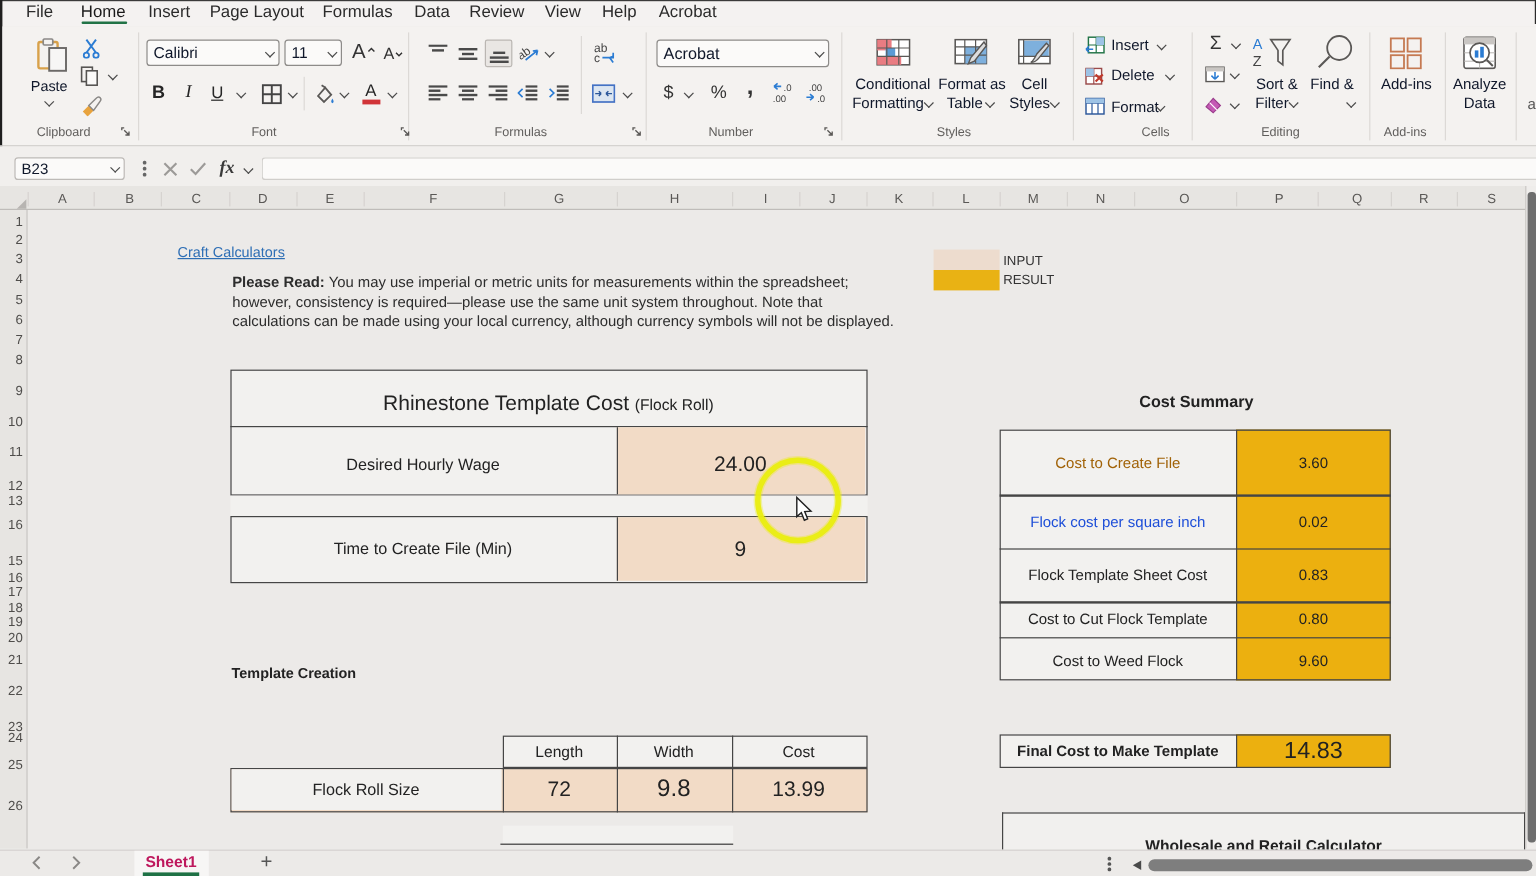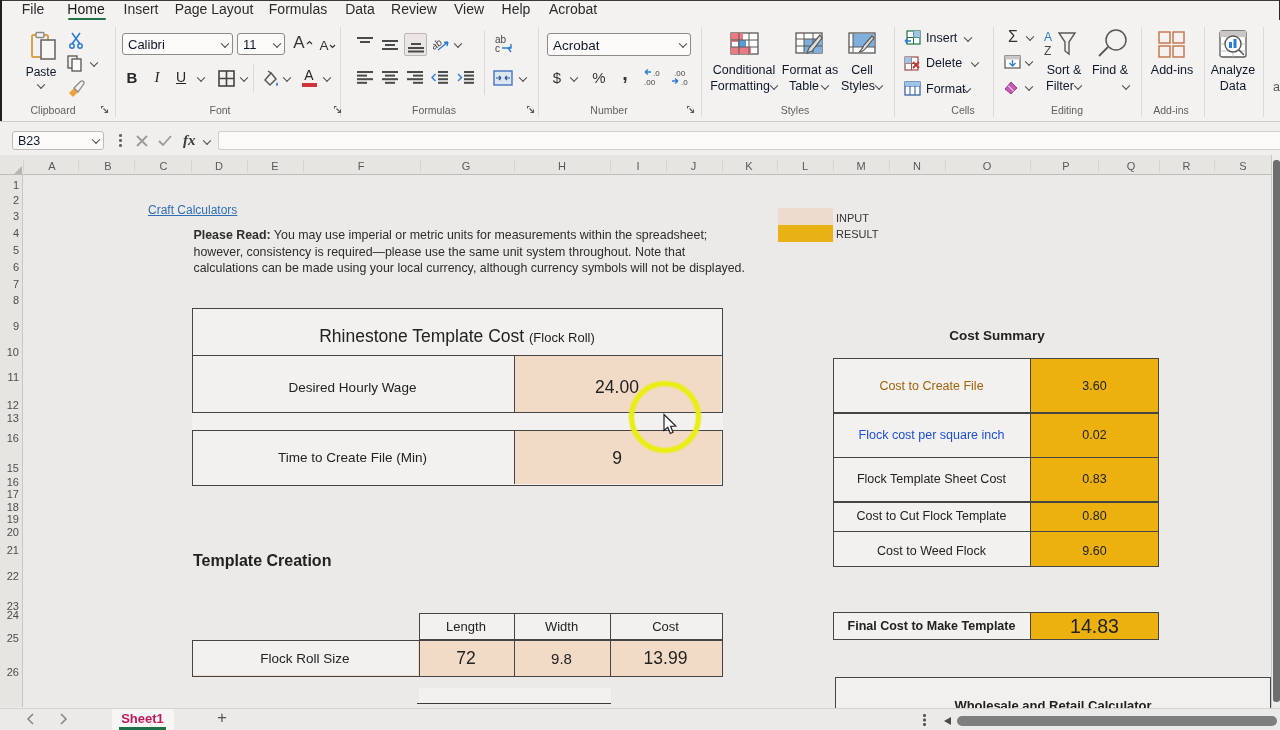--- a/index.html
+++ b/index.html
@@ -432,37 +432,37 @@
   <div class="abs ctr" style="left:617px;top:457.5px;font-size:17.5px;color:#222;">9</div>
 
   <svg class="abs" style="left:622px;top:374px;" width="86" height="86" viewBox="0 0 86 86">
     <circle cx="43" cy="43" r="33.5" fill="none" stroke="#EAEE10" stroke-width="7" opacity="0.35"></circle>
     <circle cx="43" cy="43" r="33.5" fill="none" stroke="#E9ED10" stroke-width="4.6" opacity="0.95"></circle>
   </svg>
   <svg class="abs" style="left:661px;top:412px;" width="20" height="26" viewBox="0 0 20 26">
     <path d="M3 2.5 L3 18.5 L6.8 15.3 L9.3 21.5 L12 20.3 L9.6 14.3 L14.8 14 Z" fill="#fff" stroke="#222" stroke-width="1.2"></path>
   </svg>
 
-  <div class="abs cty" style="left:193px;top:561px;font-size:16px;font-weight:bold;color:#222;">Template Creation</div>
+  <div class="abs cty" style="left:193px;top:561px;font-size:12px;font-weight:bold;color:#222;">Template Creation</div>
 
   <div class="abs" style="left:418.5px;top:612.5px;width:304px;height:27px;background:#F2F1EF;border:1.4px solid #454545;"></div>
   <div class="abs" style="left:514px;top:612.5px;width:1.4px;height:27px;background:#454545;"></div>
   <div class="abs" style="left:609.5px;top:612.5px;width:1.4px;height:27px;background:#454545;"></div>
   <div class="abs ctr" style="left:466px;top:626px;font-size:13px;color:#222;">Length</div>
   <div class="abs ctr" style="left:561.5px;top:626px;font-size:13px;color:#222;">Width</div>
   <div class="abs ctr" style="left:665.5px;top:626px;font-size:13px;color:#222;">Cost</div>
 
   <div class="abs" style="left:191.5px;top:639.5px;width:531px;height:37px;background:#F2DBC6;border:1.4px solid #454545;"></div>
   <div class="abs" style="left:192.9px;top:640.9px;width:225.6px;height:34.2px;background:#F2F1EF;"></div>
   <div class="abs" style="left:418.5px;top:639.5px;width:1.4px;height:37px;background:#454545;"></div>
   <div class="abs" style="left:514px;top:639.5px;width:1.4px;height:37px;background:#454545;"></div>
   <div class="abs" style="left:609.5px;top:639.5px;width:1.4px;height:37px;background:#454545;"></div>
   <div class="abs ctr" style="left:305px;top:658px;font-size:13.5px;color:#222;">Flock Roll Size</div>
   <div class="abs ctr" style="left:466px;top:658px;font-size:17.5px;color:#222;">72</div>
-  <div class="abs ctr" style="left:561.5px;top:658px;font-size:15px;color:#222;">9.8</div>
+  <div class="abs ctr" style="left:561.5px;top:658px;font-size:20px;color:#222;">9.8</div>
   <div class="abs ctr" style="left:665.5px;top:658px;font-size:17.5px;color:#222;">13.99</div>
 
   <div class="abs" style="left:418.5px;top:688px;width:192px;height:14.5px;background:#F2F1EF;"></div>
   <div class="abs" style="left:417px;top:702.5px;width:193.5px;height:1.8px;background:#3a3a3a;"></div>
 
   <div class="abs ctr" style="left:997px;top:334.5px;font-size:13.5px;font-weight:bold;color:#222;">Cost Summary</div>
   <div class="abs" style="left:833px;top:358px;width:326px;height:208.5px;background:#F2F1EF;border:1.4px solid #454545;"></div>
   <div class="abs" style="left:1030px;top:358px;width:129px;height:208.5px;background:#ECB00F;border:1.4px solid #454545;"></div>
   <div class="abs" style="left:833px;top:412.4px;width:326px;height:1.4px;background:#454545;"></div>
   <div class="abs" style="left:833px;top:456.8px;width:326px;height:1.4px;background:#454545;"></div>

